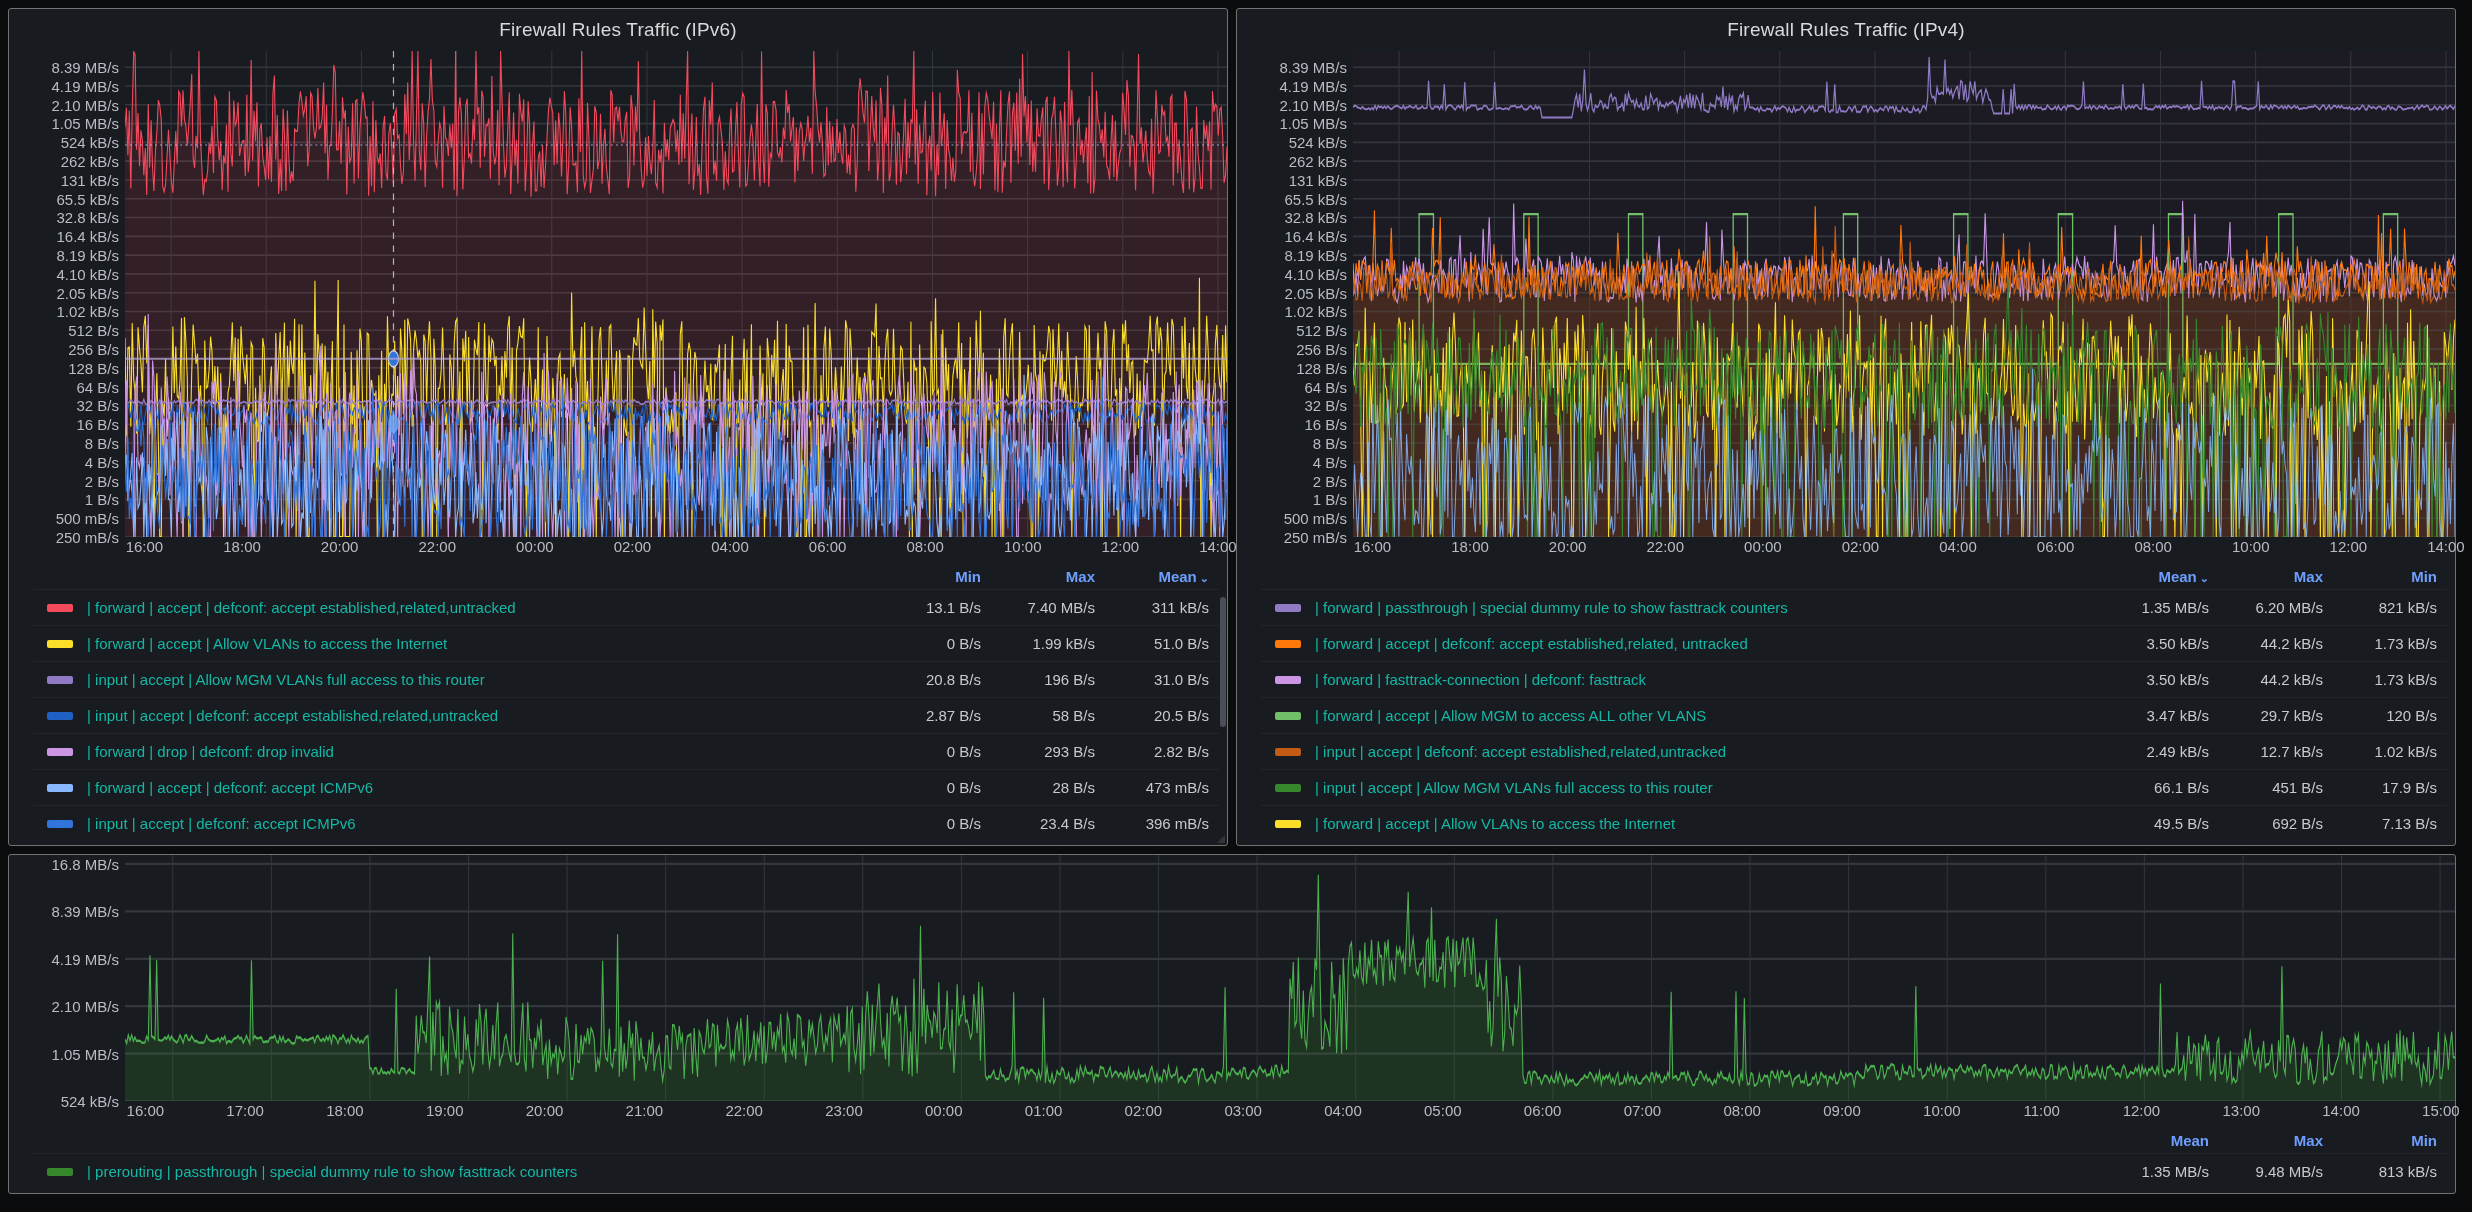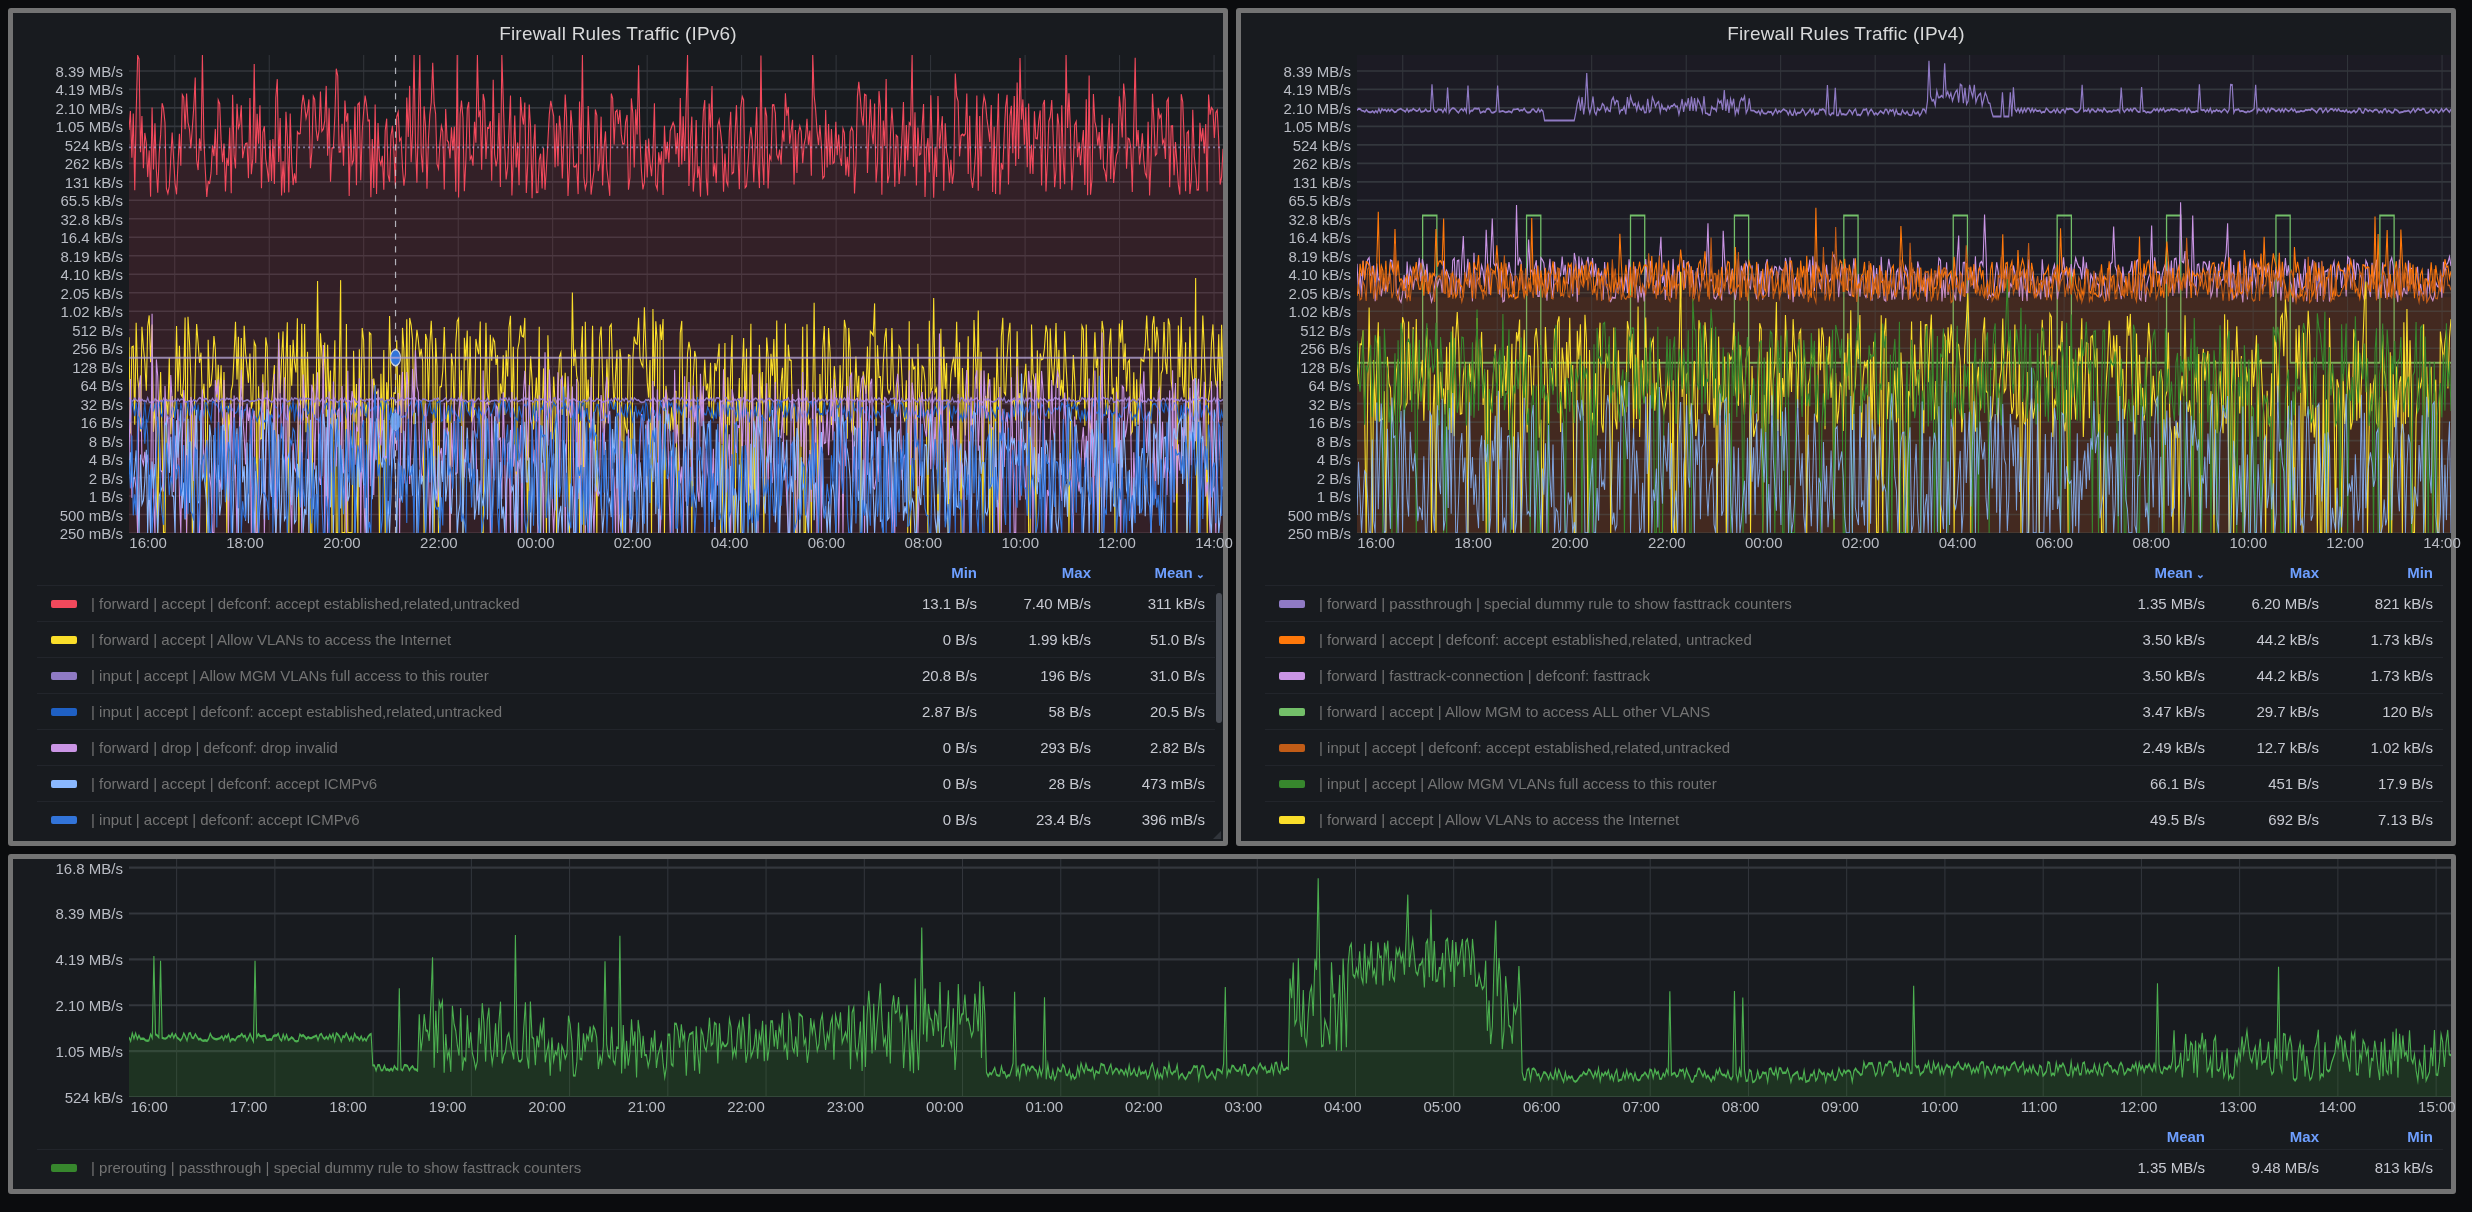--- a/index.html
+++ b/index.html
@@ -19,21 +19,21 @@
     background: #0b0c0e;
     box-sizing: border-box;
     padding: 8px;
     display: flex;
     flex-wrap: wrap;
     gap: 8px;
     align-content: flex-start;
   }
   .panel {
     background: #181b1f;
-    border: 5px solid #737373;
+    border: 1px solid #737373;
     border-radius: 3px;
     box-sizing: border-box;
     position: relative;
     display: flex;
     flex-direction: column;
   }
   .panel-top   { width: 1220px; height: 838px; }
   .panel-bottom{ width: 2448px; height: 340px; }
 
   .panel-title {
@@ -122,21 +122,21 @@
     white-space: nowrap;
   }
   .legend-row .swatch {
     width: 26px; height: 8px;
     border-radius: 2px;
     margin: 0 14px 0 14px;
     flex: 0 0 26px;
     cursor: pointer;
   }
   .legend-row .lbl {
-    color: #737373;
+    color: #14b8a6;
     flex: 1 1 auto;
     overflow: hidden;
     text-overflow: ellipsis;
     cursor: pointer;
   }
   .legend-row .val {
     width: 104px;
     text-align: right;
     padding-right: 10px;
     color: #c7c9d1;

